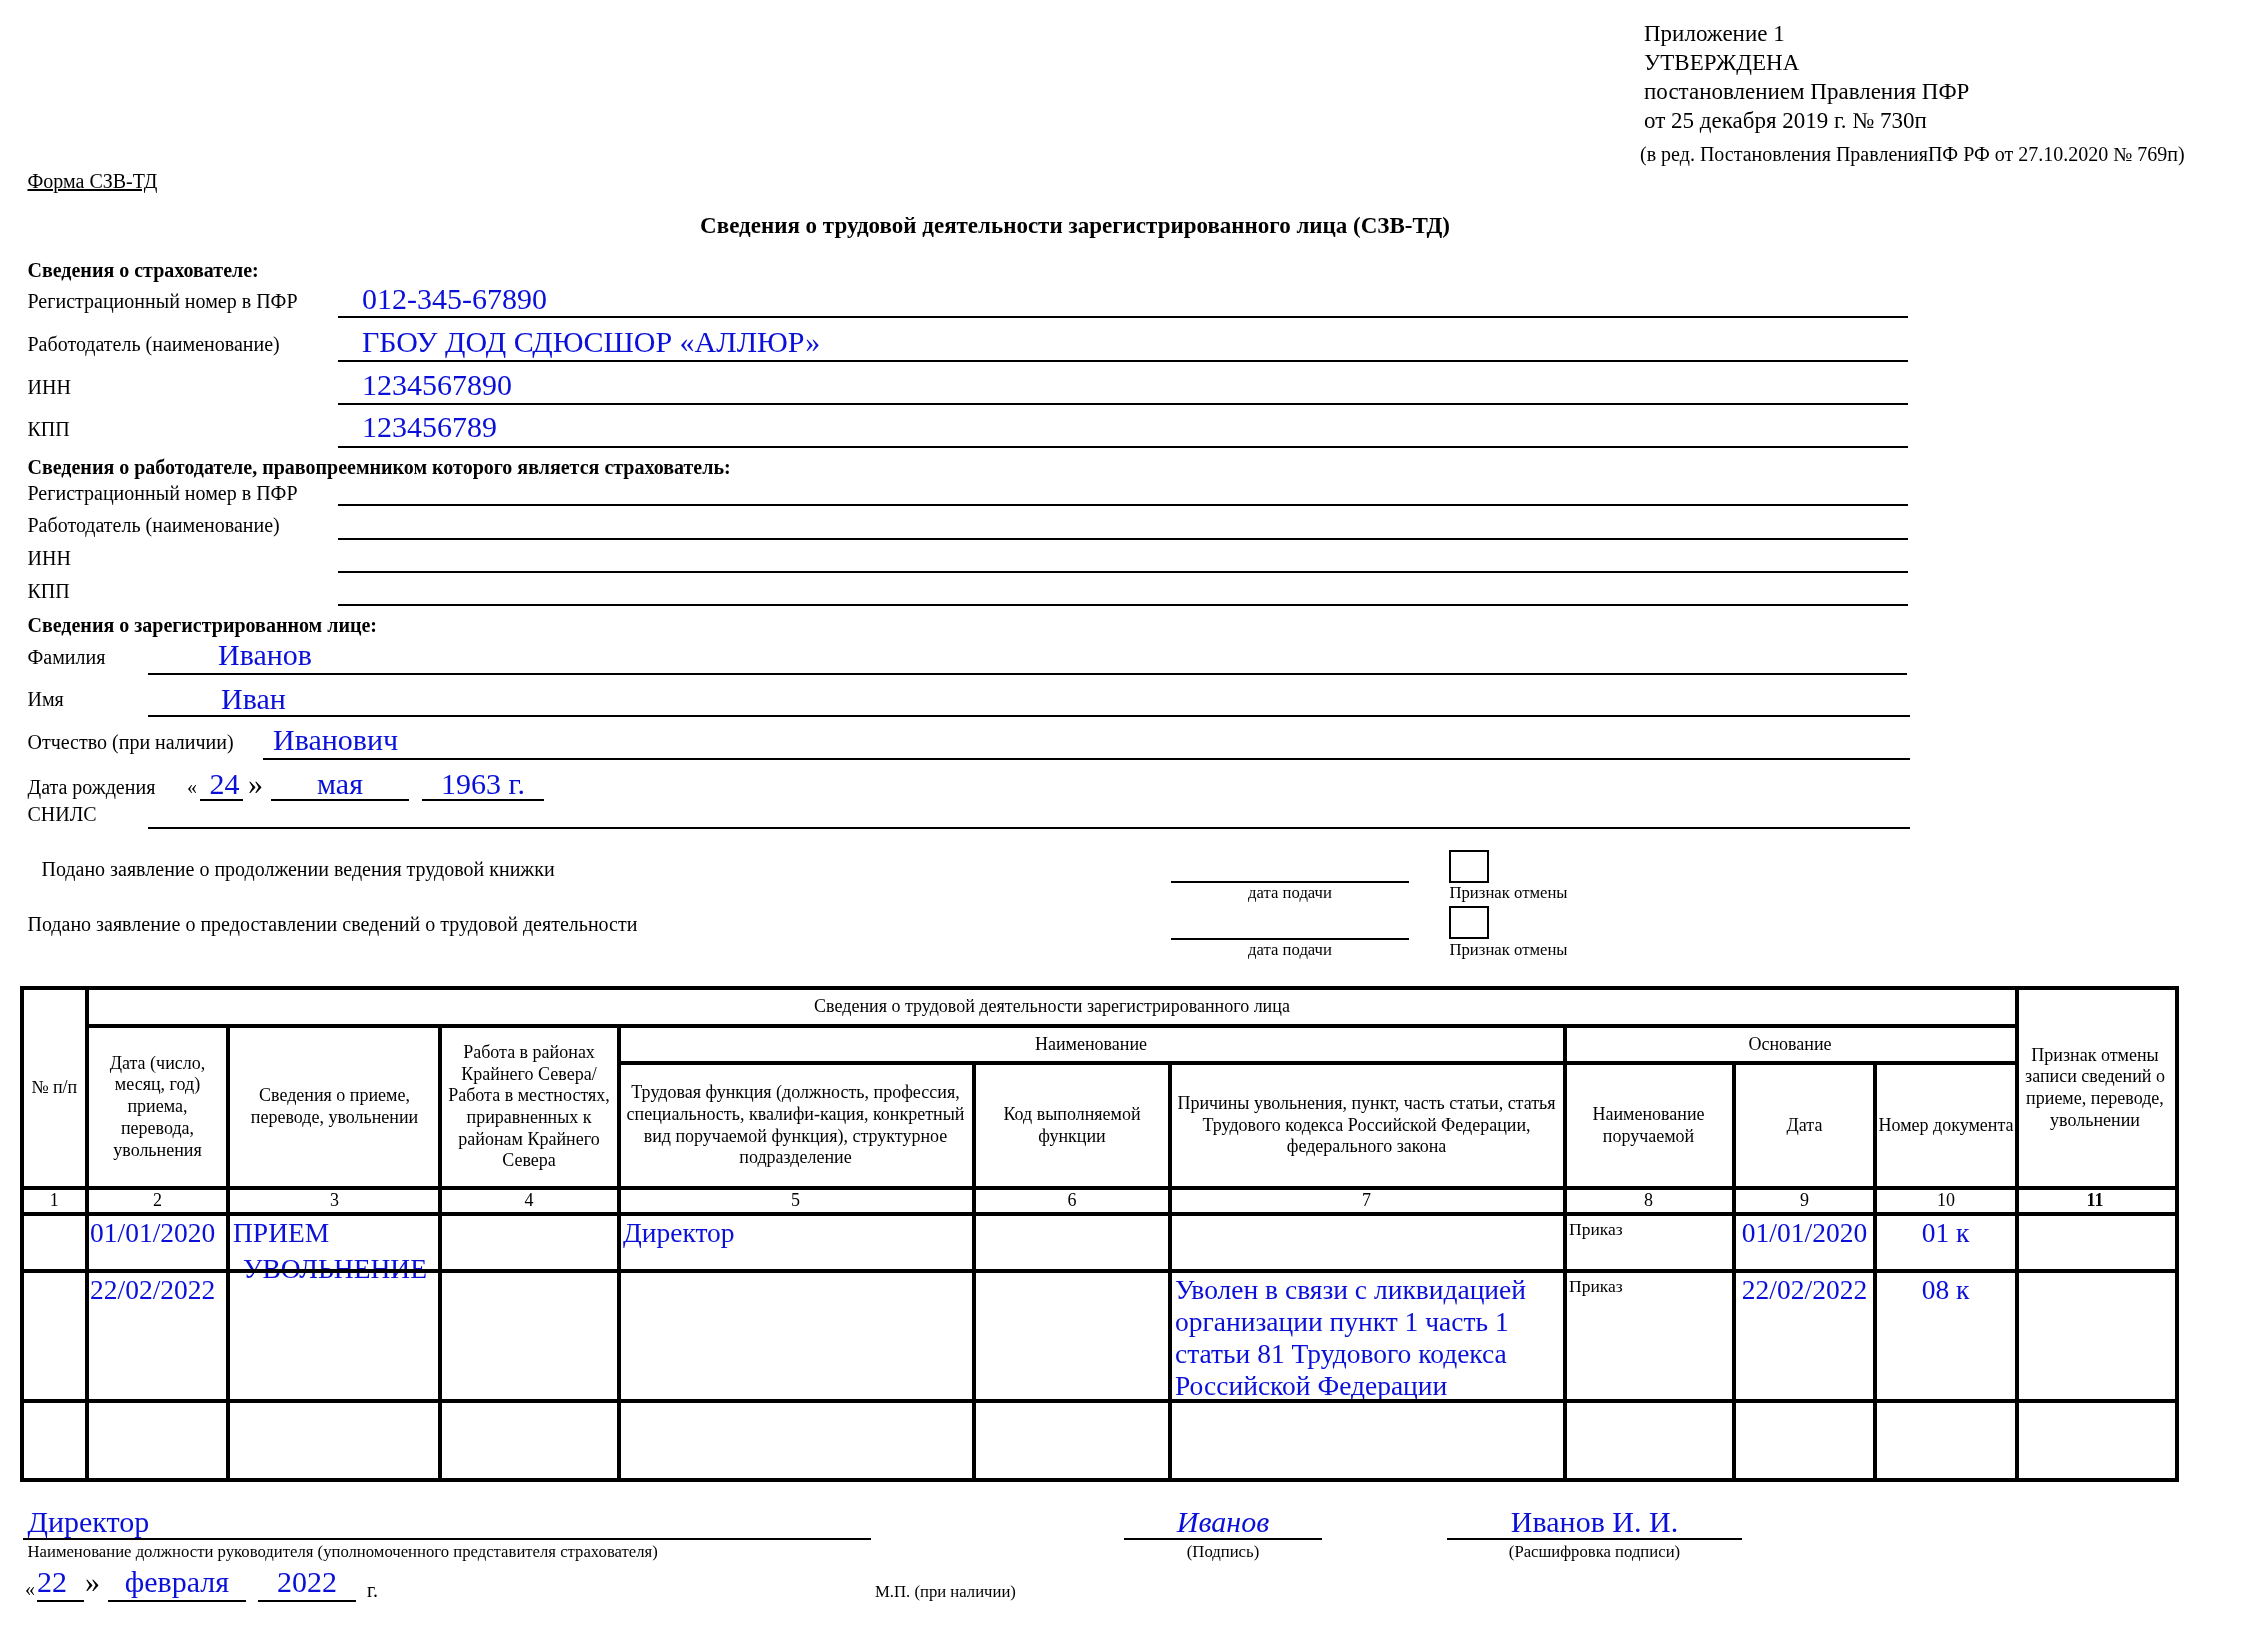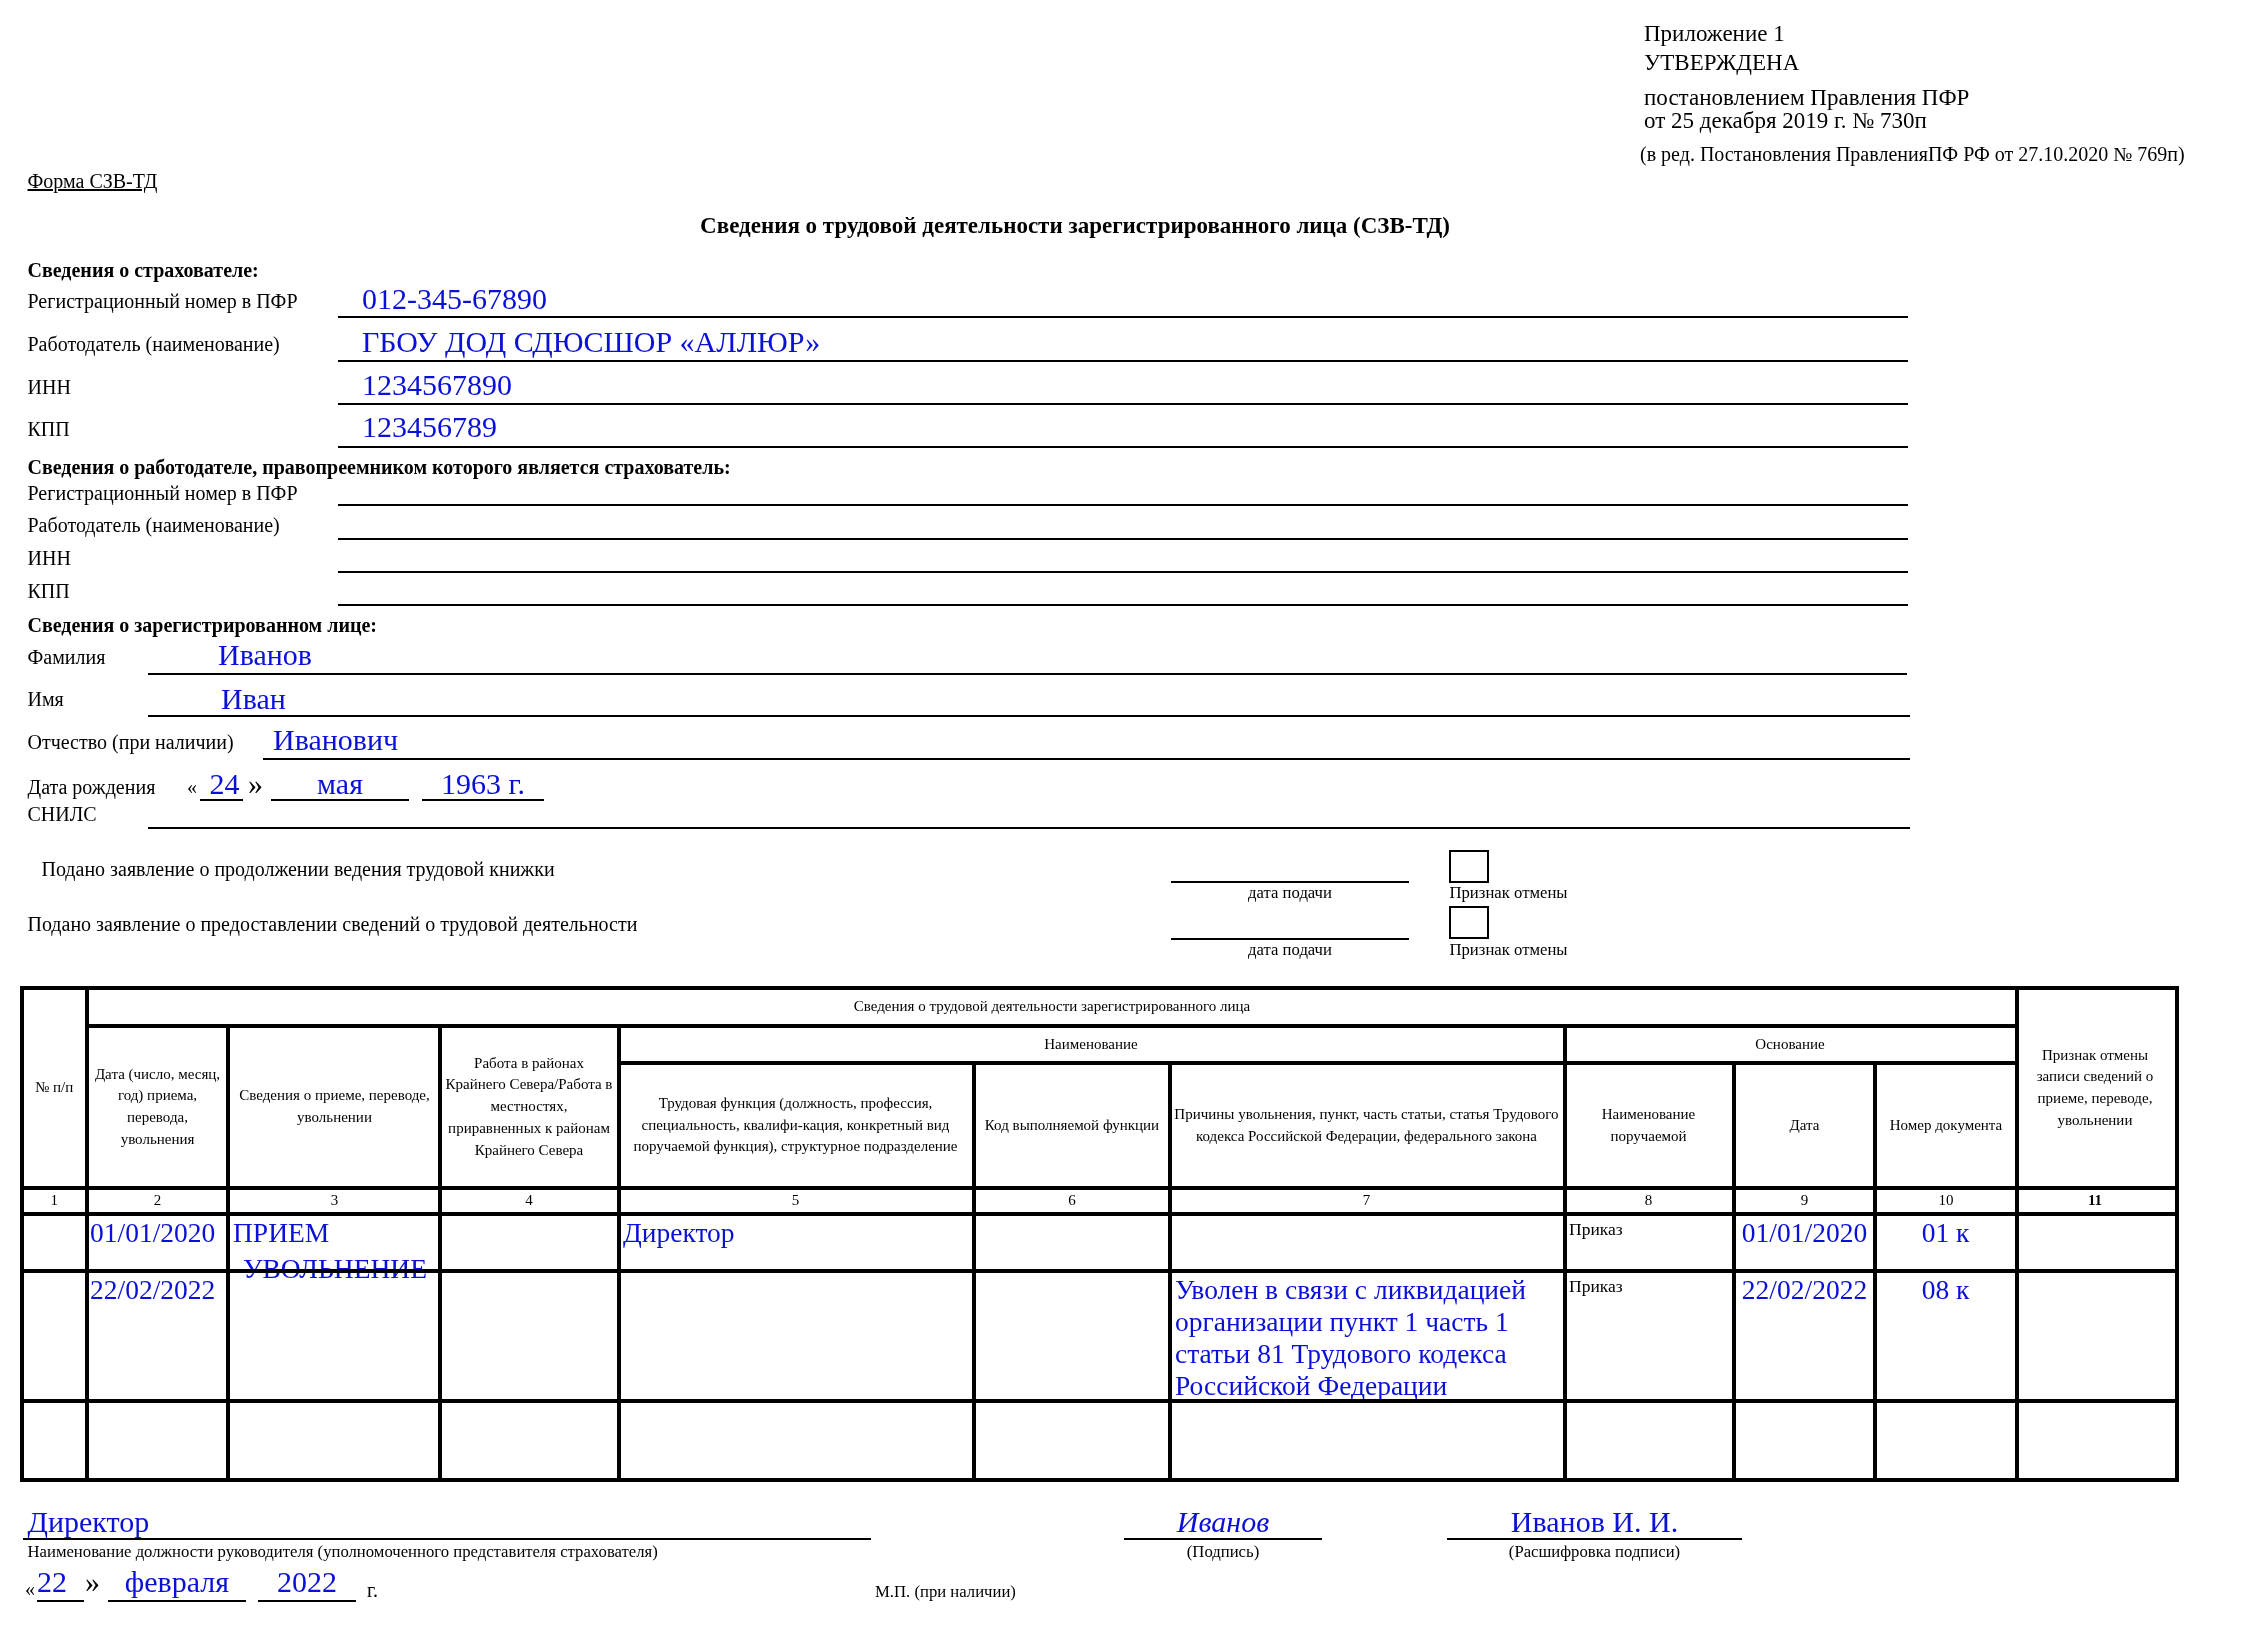--- a/index.html
+++ b/index.html
@@ -13,33 +13,33 @@
   .blue { color: #0a10d8; }
   .fill { font-size: 30px; line-height: 33px; }
   .line { position: absolute; height: 0; border-top: 2.5px solid #000; }
   .box { position: absolute; border: 2.5px solid #000; box-sizing: border-box; }
   .u { text-decoration: underline; }
 
   
   .tbl { position: absolute; left: 0; top: 0; }
   .cell { position: absolute; box-sizing: border-box; display: flex;
           align-items: center; justify-content: center; text-align: center;
-          font-size: 15px; line-height: 21.7px; padding: 0 3.3px; }
+          font-size: 18px; line-height: 21.7px; padding: 0 3.3px; }
   .hl { position: absolute; background: #000; height: 4.2px; }
   .vl { position: absolute; background: #000; width: 4.2px; }
   .dcell { position: absolute; box-sizing: border-box; font-size: 27.5px; line-height: 32px; white-space: normal; }
   .center { text-align: center; }
   .italic { font-style: italic; }
 </style>
 </head>
 <body>
 
 <div class="abs t-lg" style="left:1644px; top:20px;">Приложение 1</div>
 <div class="abs t-lg" style="left:1644px; top:49px;">УТВЕРЖДЕНА</div>
-<div class="abs t-lg" style="left:1644px; top:84px;">постановлением Правления ПФР</div>
+<div class="abs t-lg" style="left:1644px; top:78px;">постановлением Правления ПФР</div>
 <div class="abs t-lg" style="left:1644px; top:107px;">от 25 декабря 2019 г. № 730п</div>
 <div class="abs t" style="left:1640px; top:143px;">(в ред. Постановления  ПравленияПФ РФ от 27.10.2020 № 769п)</div>
 
 <div class="abs t u" style="left:27.5px; top:170px;">Форма СЗВ-ТД</div>
 <div class="abs t-lg bold" style="left:0; width:2150px; text-align:center; top:212px;">Сведения о трудовой деятельности зарегистрированного лица (СЗВ-ТД)</div>
 
 <div class="abs t bold" style="left:27.5px; top:259px;">Сведения о страхователе:</div>
 
 <div class="abs t" style="left:27.5px; top:290px;">Регистрационный номер в ПФР</div>
 <div class="abs fill blue" style="left:362px; top:282px;">012-345-67890</div>

